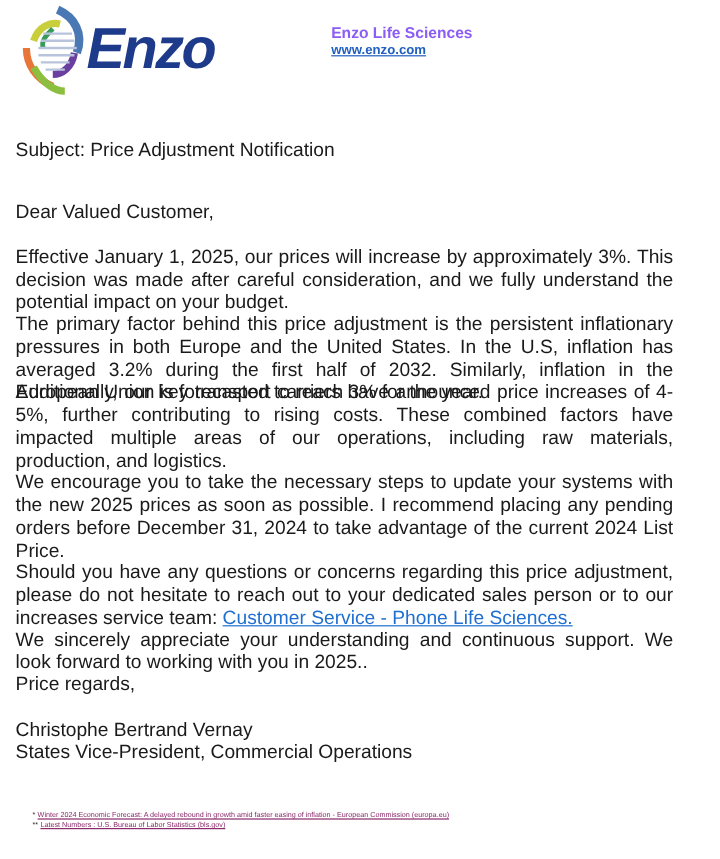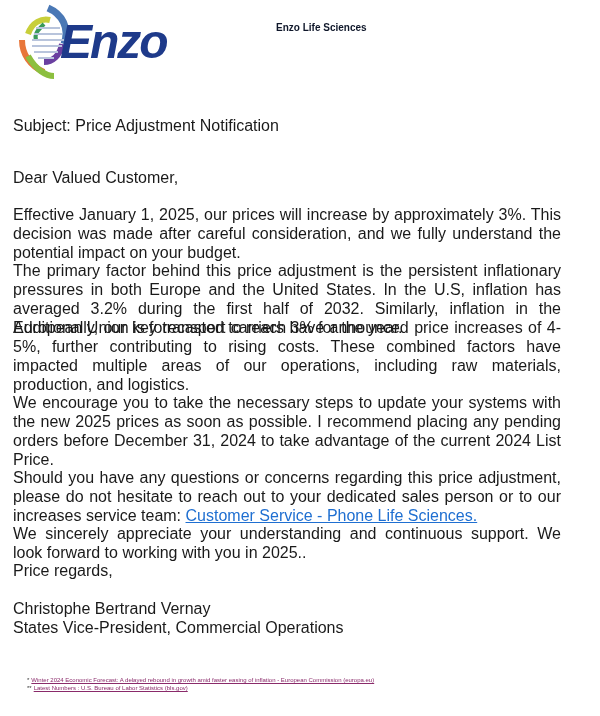--- a/index.html
+++ b/index.html
@@ -1,23 +1,23 @@
 <!DOCTYPE html>
 <html><head>
 <meta charset="utf-8">
 <style>
   html, body { margin:0; padding:0; background:#ffffff; }
   body { width:600px; height:716px; position:relative; overflow:hidden;
          font-family:"Liberation Sans", sans-serif; color:#1a1a1a; }
   .logo { position:absolute; left:14px; top:4px; width:170px; height:78px; }
-  .logo-word { position:absolute; left:46px; top:14px; font-family:"Liberation Sans", sans-serif;
+  .logo-word { position:absolute; left:58px; top:14px; font-family:"Liberation Sans", sans-serif;
                font-weight:bold; font-style:italic; font-size:48px; color:#1e3a8a; letter-spacing:-2px;
                line-height:1; }
   .letterhead { position:absolute; left:276px; top:20px; font-size:11px; line-height:14px; color:#555; }
-  .company { font-weight:bold; font-size:10px; color:#0f172a; line-height:15px;text-align:center; }
+  .company { font-weight:bold; font-size:13px; color:#8b5cf6; line-height:15px;text-align:center; }
   .website { color:#1f5fbf; font-weight:bold; text-decoration:underline; }
   .body-text { position:absolute; left:13px; width:548px; font-size:16px; line-height:19px;
                text-align:justify; color:#1a1a1a; }
   .link { color:#1f6fd1; text-decoration:underline; }
   .footnotes { position:absolute; left:27px; top:676px; font-size:6px; line-height:8px; color:#8a2a6a; }
   .fn-mark { color:#333; margin-right:2px; }
   .fn-link { color:#8a2a6a; text-decoration:underline; }
 </style>
 </head>
 <body>
@@ -37,20 +37,21 @@
         <line x1="18" y1="42" x2="48" y2="42"></line>
       <line x1="20" y1="48" x2="44" y2="48"></line>
         <line x1="24" y1="54" x2="40" y2="54"></line>
     </g>
   </svg>
   <div class="logo-word">Enzo</div>
 </div>
 
 <div class="letterhead">
   <div class="company">Enzo Life Sciences</div>
+  <div class="website">www.enzo.com</div>
 </div>
 
 <div class="body-text" style="top:116px">Subject: Price Adjustment Notification</div>
 <div class="body-text" style="top:168px">Dear Valued Customer,</div>
 <div class="body-text" style="top:205px">Effective January 1, 2025, our prices will increase by approximately 3%. This decision was made after careful consideration, and we fully understand the potential impact on your budget.</div>
 <div class="body-text" style="top:261px">The primary factor behind this price adjustment is the persistent inflationary pressures in both Europe and the United States. In the U.S, inflation has averaged 3.2% during the first half of 2032. Similarly, inflation in the European Union is forecasted to reach 3% for the year.</div>
 <div class="body-text" style="top:318px">Additionally, our key transport carriers have announced price increases of 4-5%, further contributing to rising costs. These combined factors have impacted multiple areas of our operations, including raw materials, production, and logistics.</div>
 <div class="body-text" style="top:393px">We encourage you to take the necessary steps to update your systems with the new 2025 prices as soon as possible. I recommend placing any pending orders before December 31, 2024 to take advantage of the current 2024 List Price.</div>
 <div class="body-text" style="top:468px">
   <span>Should you have any questions or concerns regarding this price adjustment, please do not hesitate to reach out to your dedicated sales person or to our increases service team: </span><a class="link">Customer Service - Phone Life Sciences.</a>

